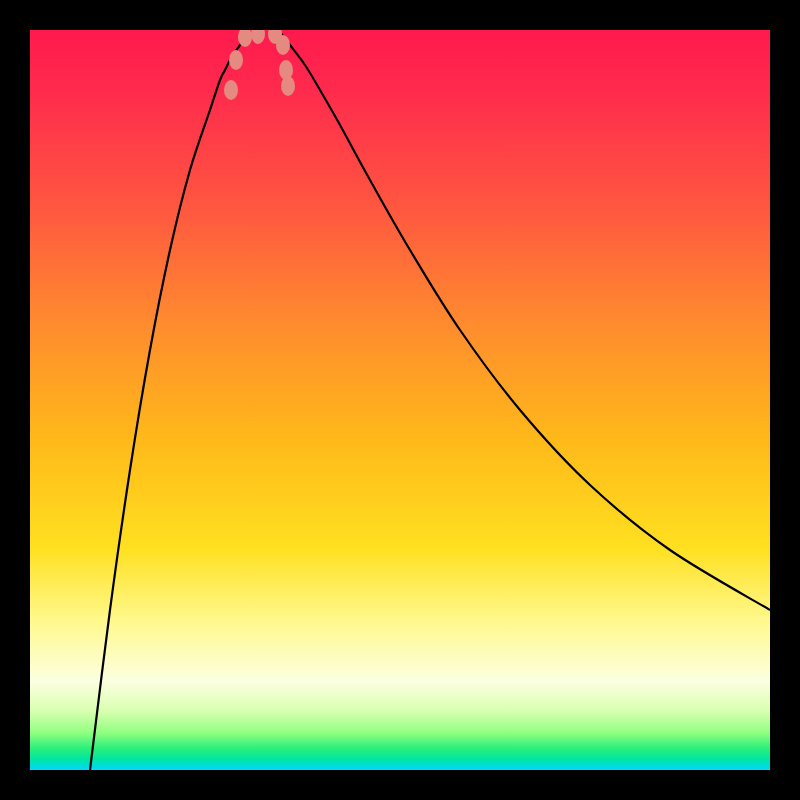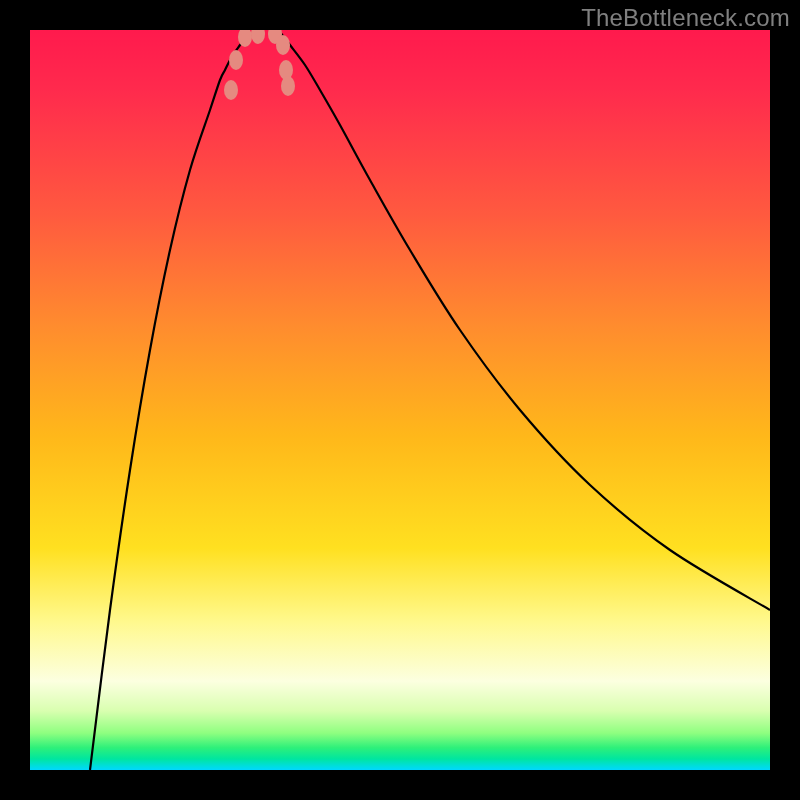--- a/index.html
+++ b/index.html
@@ -66,21 +66,20 @@
   .marker {
     fill: #e58a80;
     stroke: none;
   }
 </style>
 </head>
 <body>
 
 <div class="frame">
 
-  <div class="watermark">TheBottleneck.com</div>
 
   <div class="plot-area">
     <svg class="curve-layer" viewBox="0 0 740 740" preserveAspectRatio="none">
       <path id="curve-left" class="curve-left" d="M 60 740 C 63.333333333333336 713.3333333333334, 73.33333333333333 630, 80 580 C 86.66666666666667 530, 93.33333333333333 483.3333333333333, 100 440 C 106.66666666666667 396.6666666666667, 113.33333333333333 356.6666666666667, 120 320 C 126.66666666666667 283.3333333333333, 133.33333333333334 250, 140 220 C 146.66666666666666 190, 153.33333333333334 163.33333333333334, 160 140 C 166.66666666666666 116.66666666666667, 175 95, 180 80 C 185 65, 187.5 56.666666666666664, 190 50 C 192.5 43.333333333333336, 193.33333333333334 43.333333333333336, 195 40 C 196.66666666666666 36.666666666666664, 198.33333333333334 33, 200 30 C 201.66666666666666 27, 203.33333333333334 24.5, 205 22 C 206.66666666666666 19.5, 208.33333333333334 17.333333333333332, 210 15 C 211.66666666666666 12.666666666666666, 213.33333333333334 10.166666666666666, 215 8 C 216.66666666666666 5.833333333333334, 219.16666666666666 3, 220 2"></path>
       <path id="curve-right" class="curve-right" d="M 250 2 C 251.66666666666666 4.166666666666666, 255.83333333333334 9.5, 260 15 C 264.1666666666667 20.5, 270 27.5, 275 35 C 280 42.5, 284.1666666666667 50, 290 60 C 295.8333333333333 70, 301.6666666666667 80, 310 95 C 318.3333333333333 110, 328.3333333333333 129.16666666666666, 340 150 C 351.6666666666667 170.83333333333334, 365 195, 380 220 C 395 245, 411.6666666666667 273.3333333333333, 430 300 C 448.3333333333333 326.6666666666667, 468.3333333333333 354.1666666666667, 490 380 C 511.6666666666667 405.8333333333333, 535 431.6666666666667, 560 455 C 585 478.3333333333333, 610 499.1666666666667, 640 520 C 670 540.8333333333334, 723.3333333333334 570, 740 580"></path>
       <g id="markers-group">
           <ellipse cx="201" cy="60" rx="7" ry="10" class="marker"></ellipse>
           <ellipse cx="206" cy="30" rx="7" ry="10" class="marker"></ellipse>
           <ellipse cx="215" cy="7" rx="7" ry="10" class="marker"></ellipse>
           <ellipse cx="228" cy="4" rx="7" ry="10" class="marker"></ellipse>

